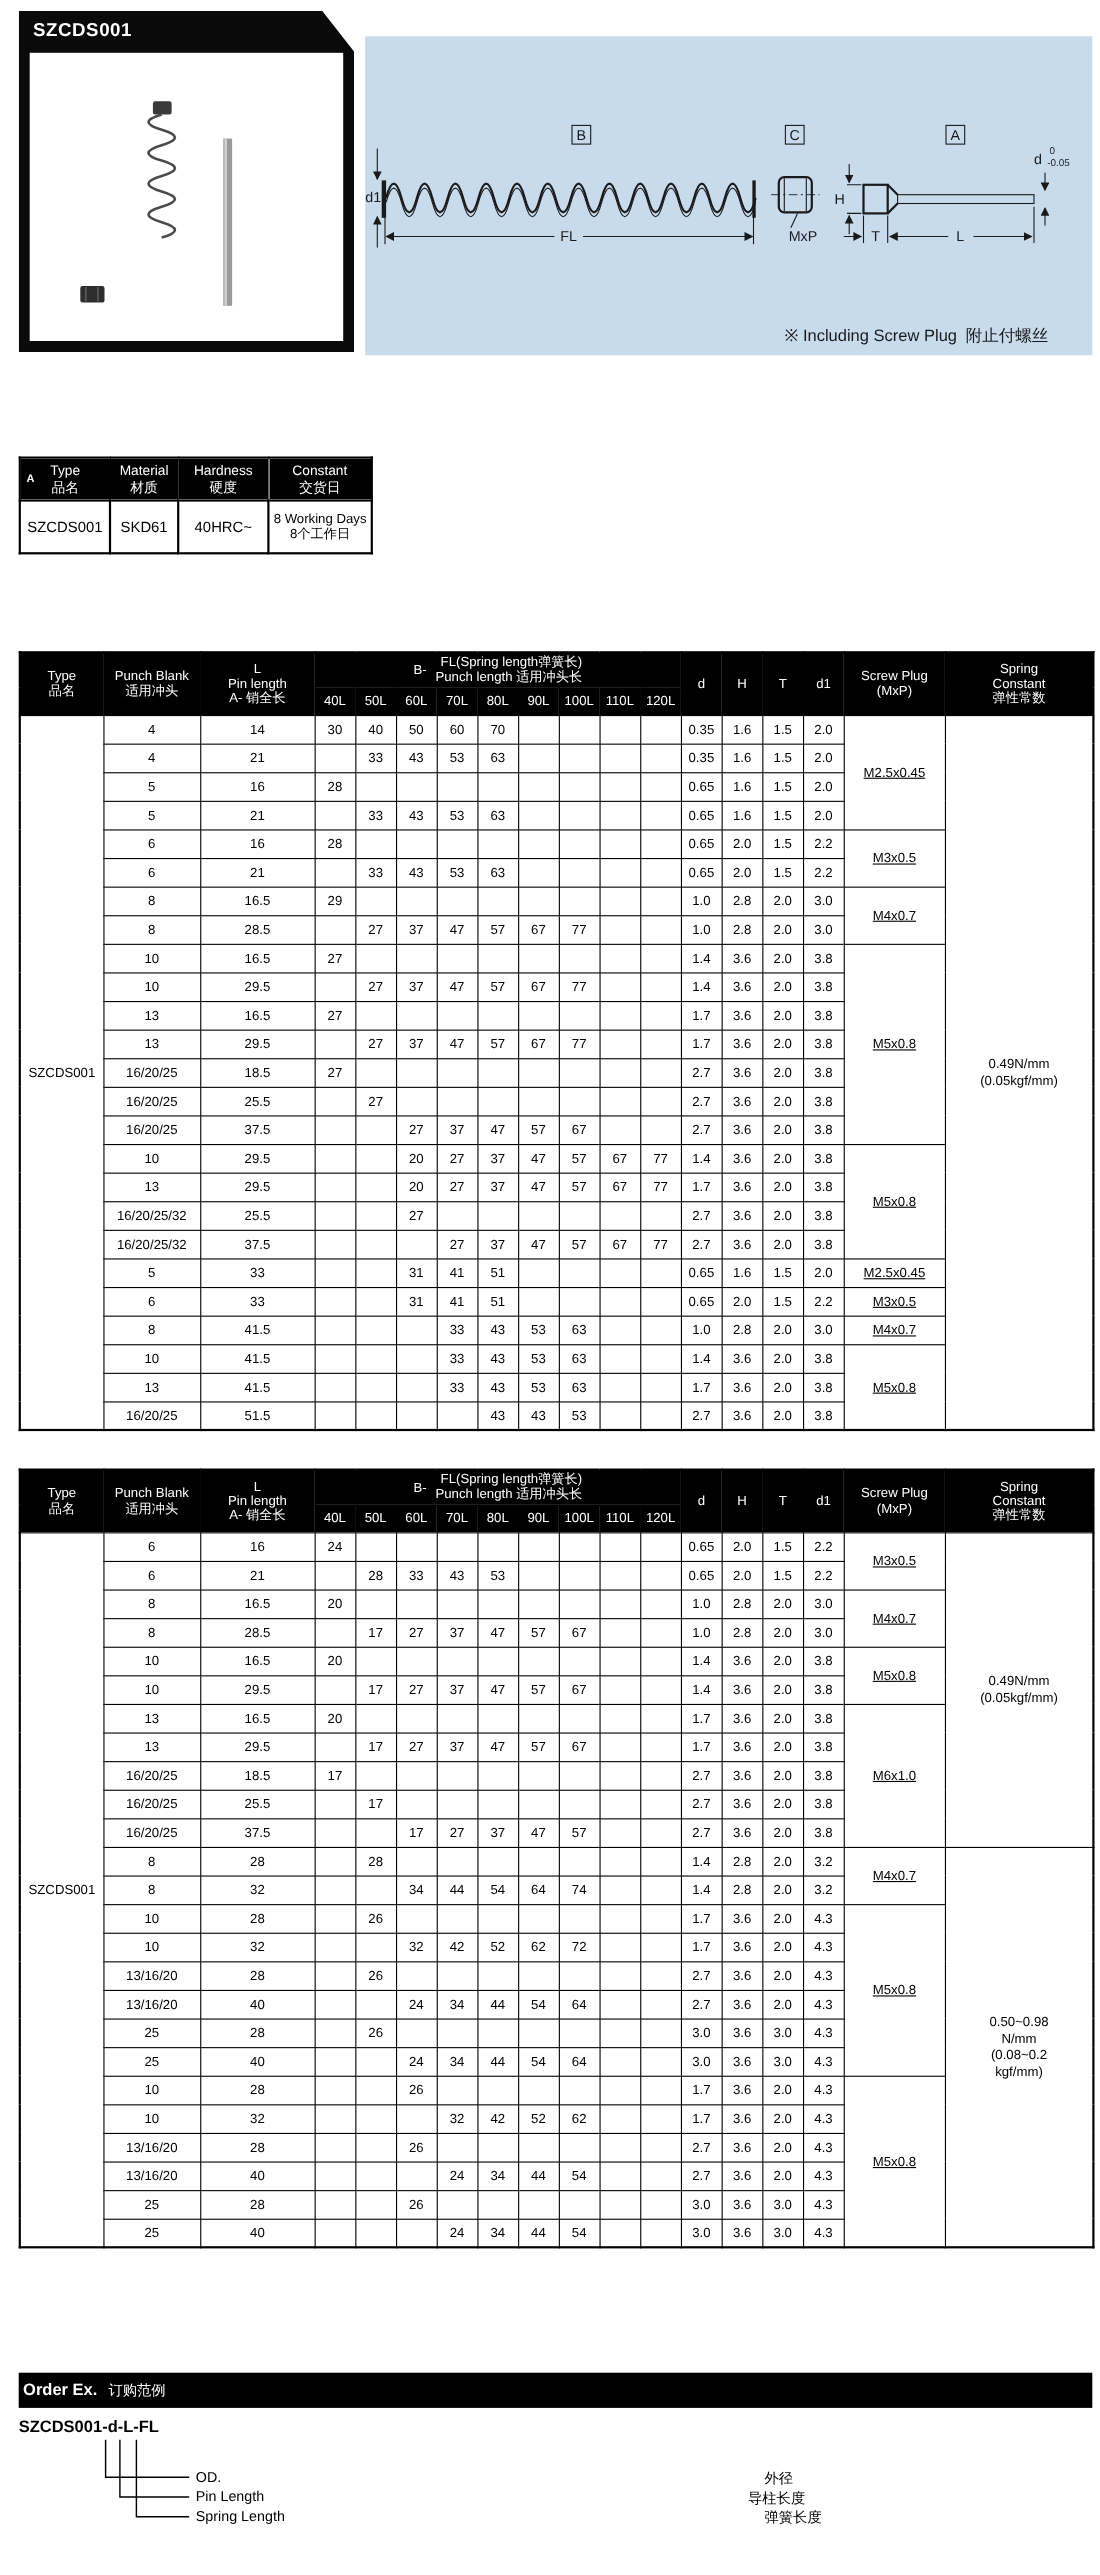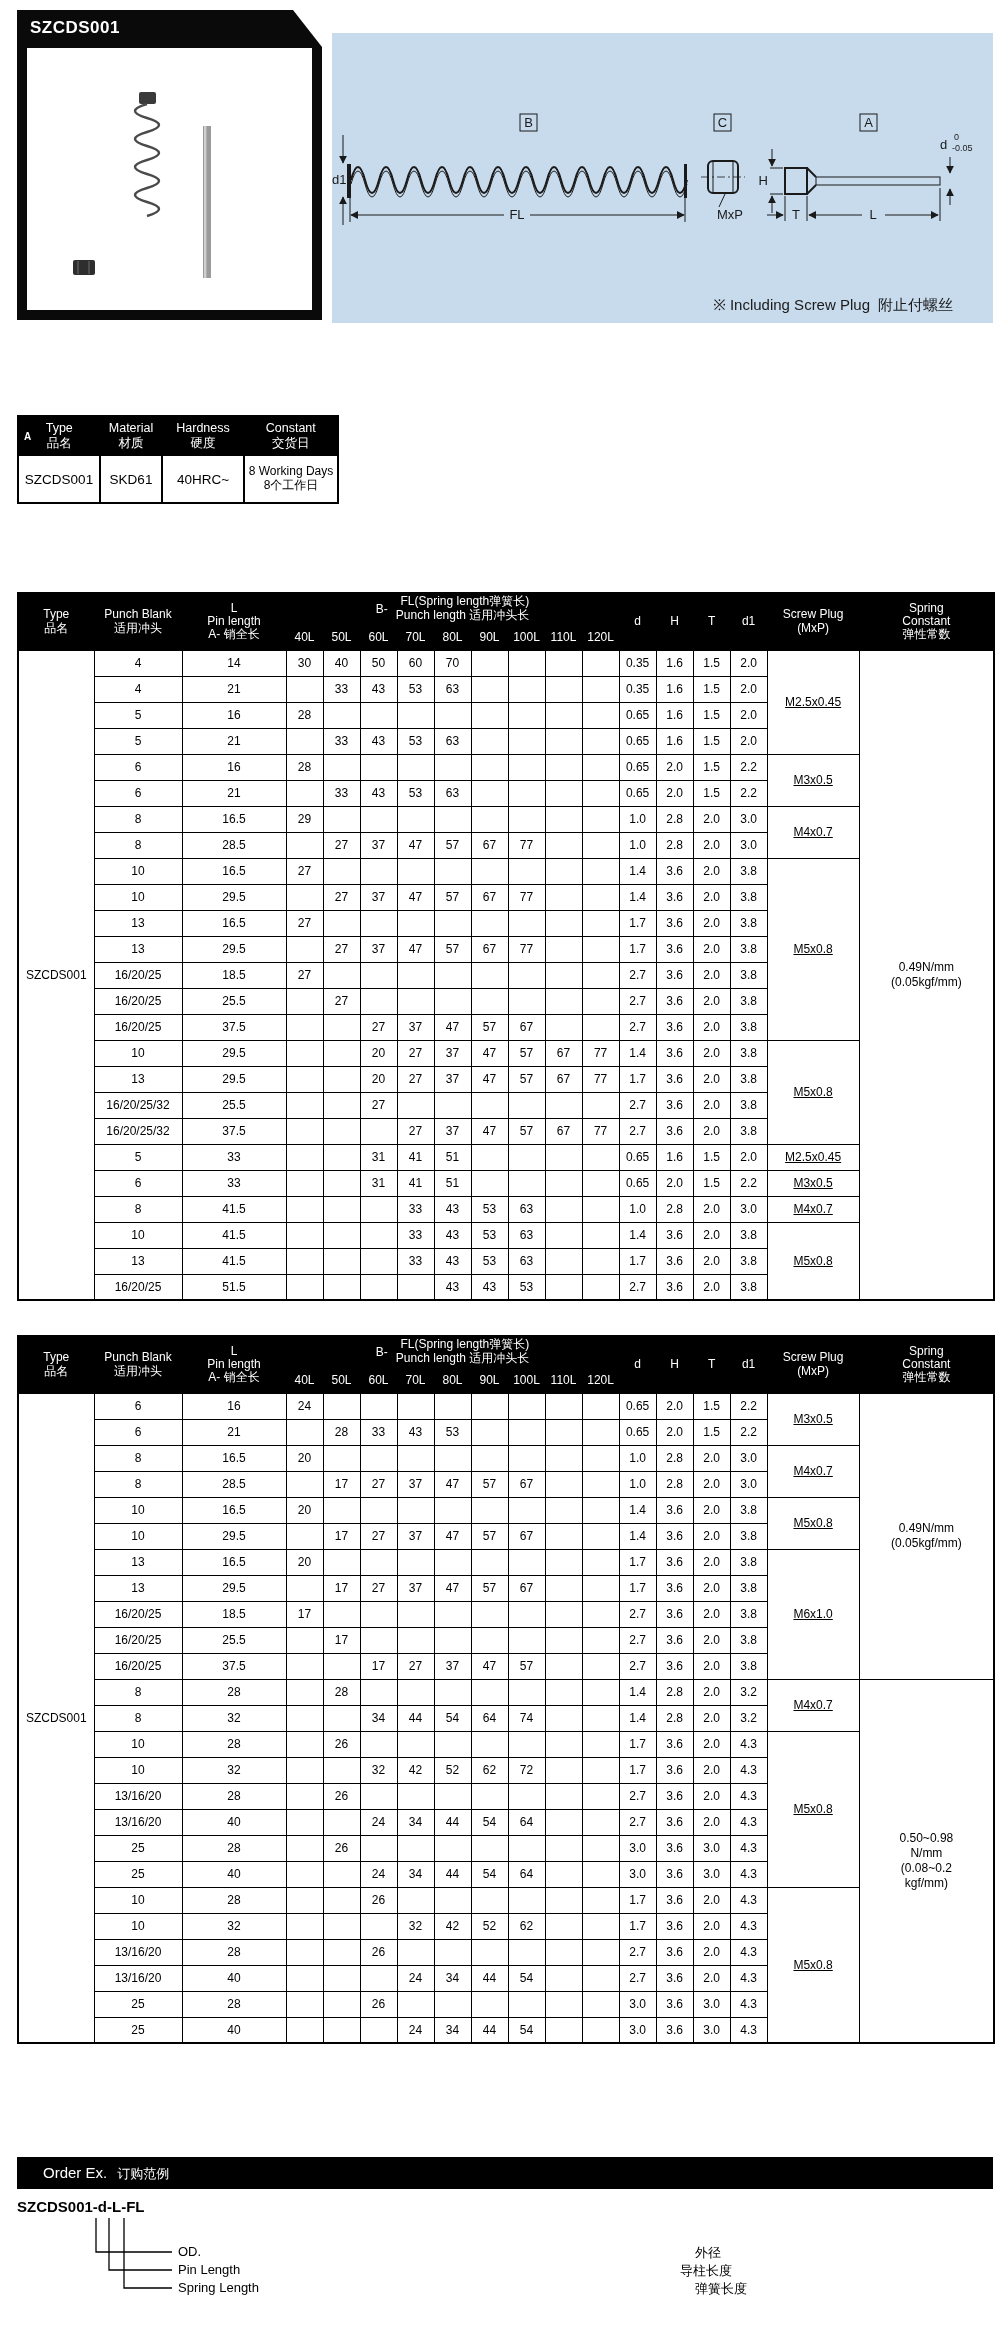--- a/index.html
+++ b/index.html
@@ -38,21 +38,21 @@
   #t1 tbody tr{height:26px;}
   #t2 tbody tr{height:26px;}
   .hl{line-height:1.12;font-size:12px;text-align:center;}
   .flgrp{display:flex;align-items:center;justify-content:center;gap:8px;font-size:12px;}
   .flgrp .lines{text-align:right;line-height:1.15;}
   td.typecell{font-size:11px;}
   td.screwcell{font-size:12px;text-decoration:underline;}
   td.springcell{font-size:11.5px;line-height:1.25;}
   
   .order-bar{position:absolute;left:17px;top:2157px;width:976px;height:32px;background:#000;color:#fff;line-height:32px;}
-  .order-bar .en{font-size:15px;font-weight:normal;padding-left:26px;}
+  .order-bar .en{font-size:15px;font-weight:bold;padding-left:4px;}
   .order-bar .zh{font-size:13px;padding-left:10px;}
   .order-code{position:absolute;left:17px;top:2198px;font-size:15px;font-weight:bold;}
   .order-label{position:absolute;font-size:13px;}
   .order-zh{position:absolute;font-size:13px;}
   .tree-svg{position:absolute;left:0;top:2210px;}
 </style>
 </head>
 <body>
 
 <div class="photo-box">

